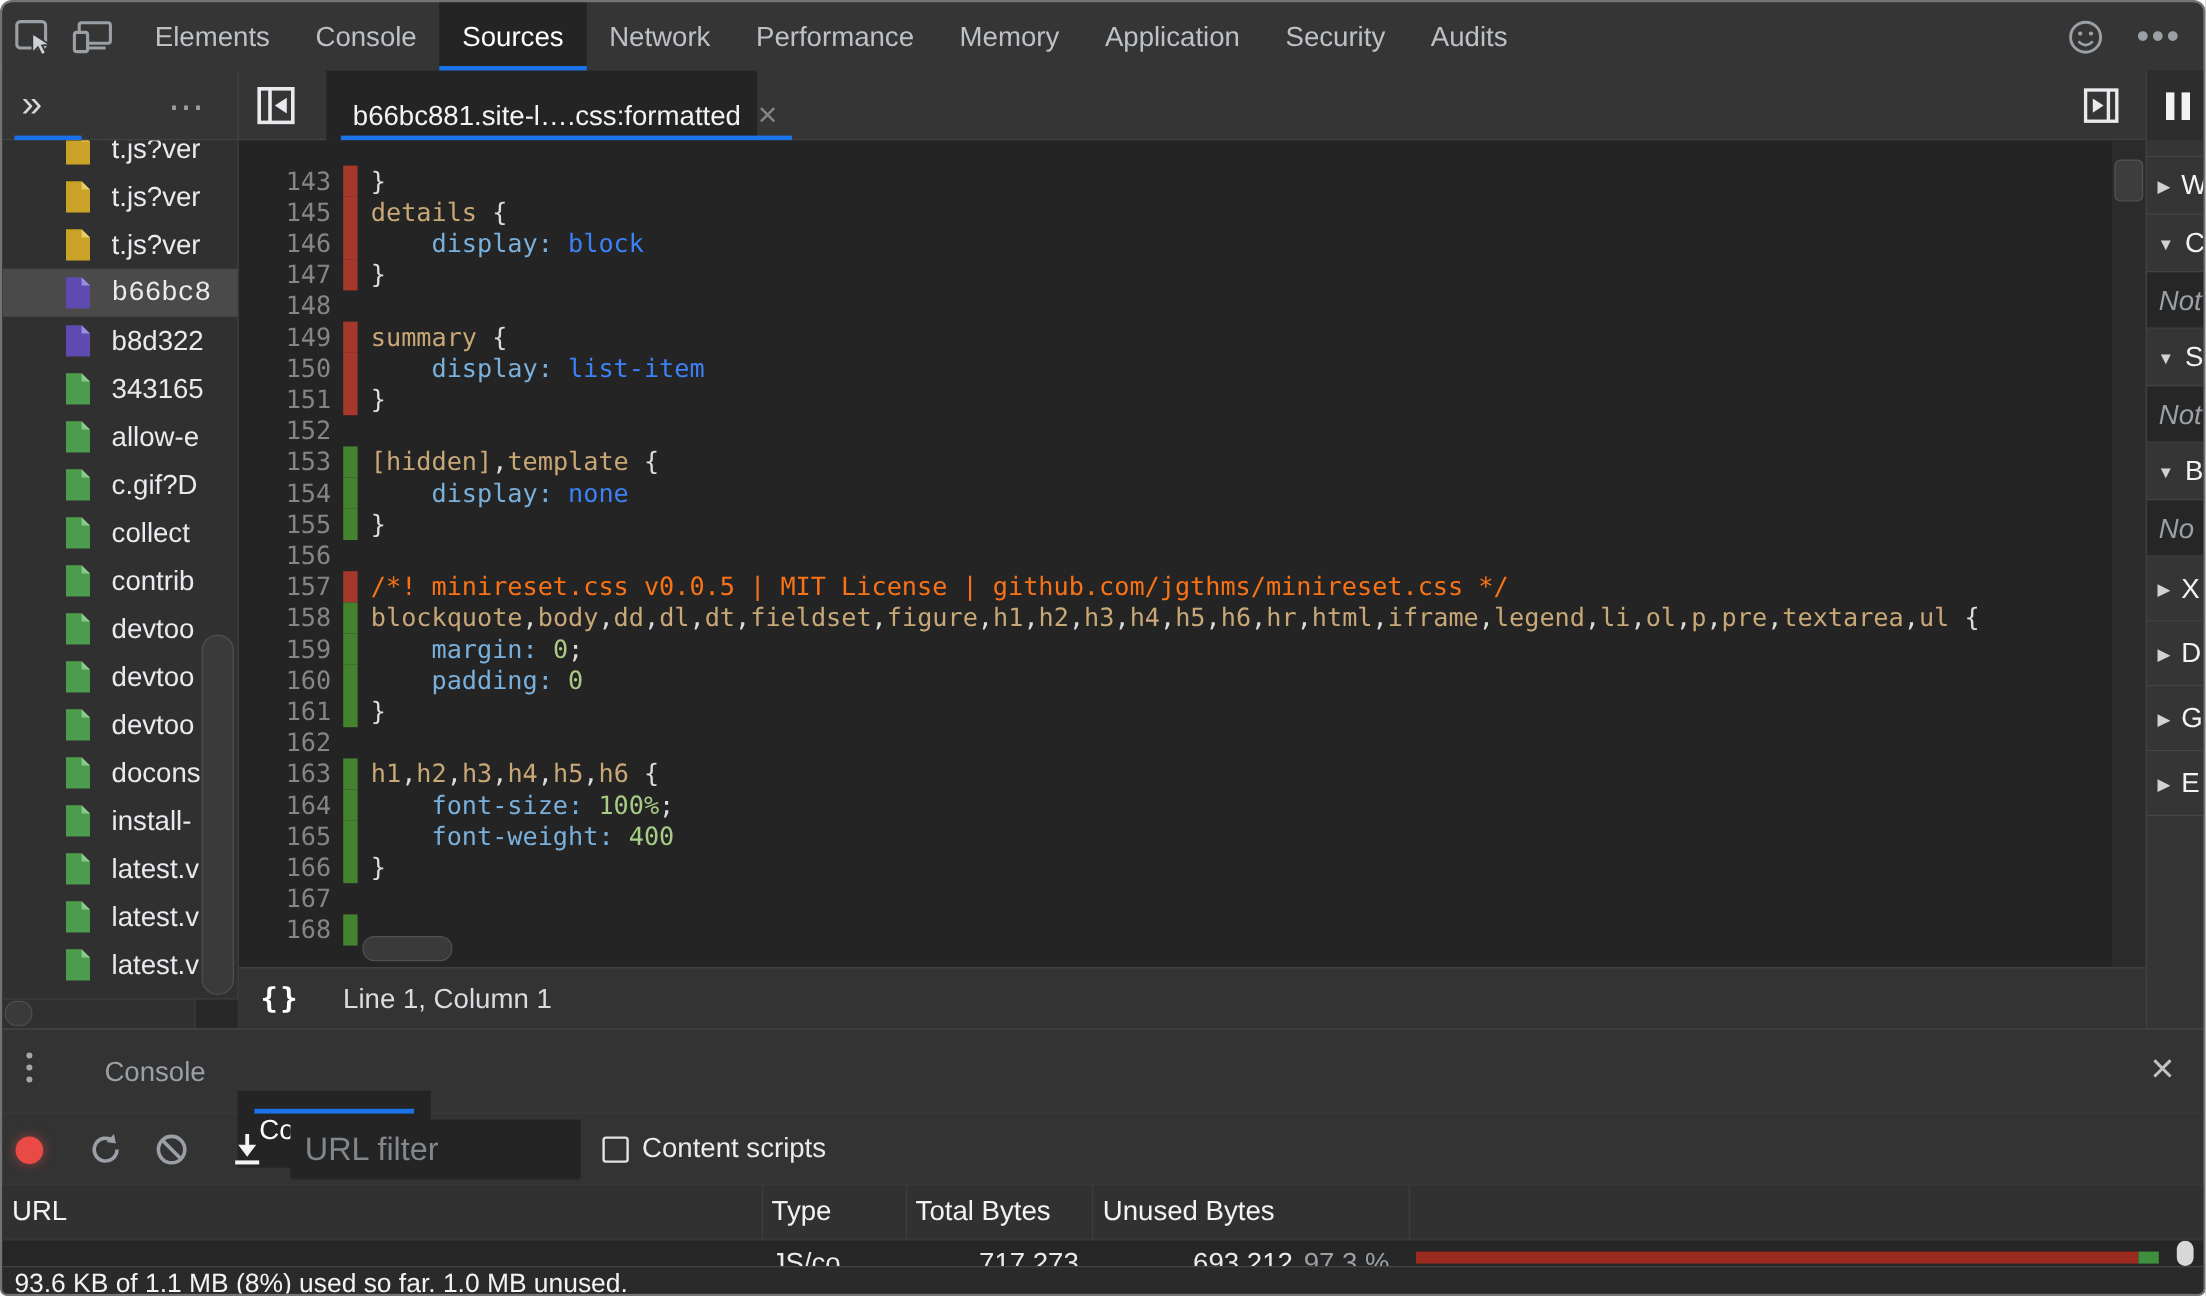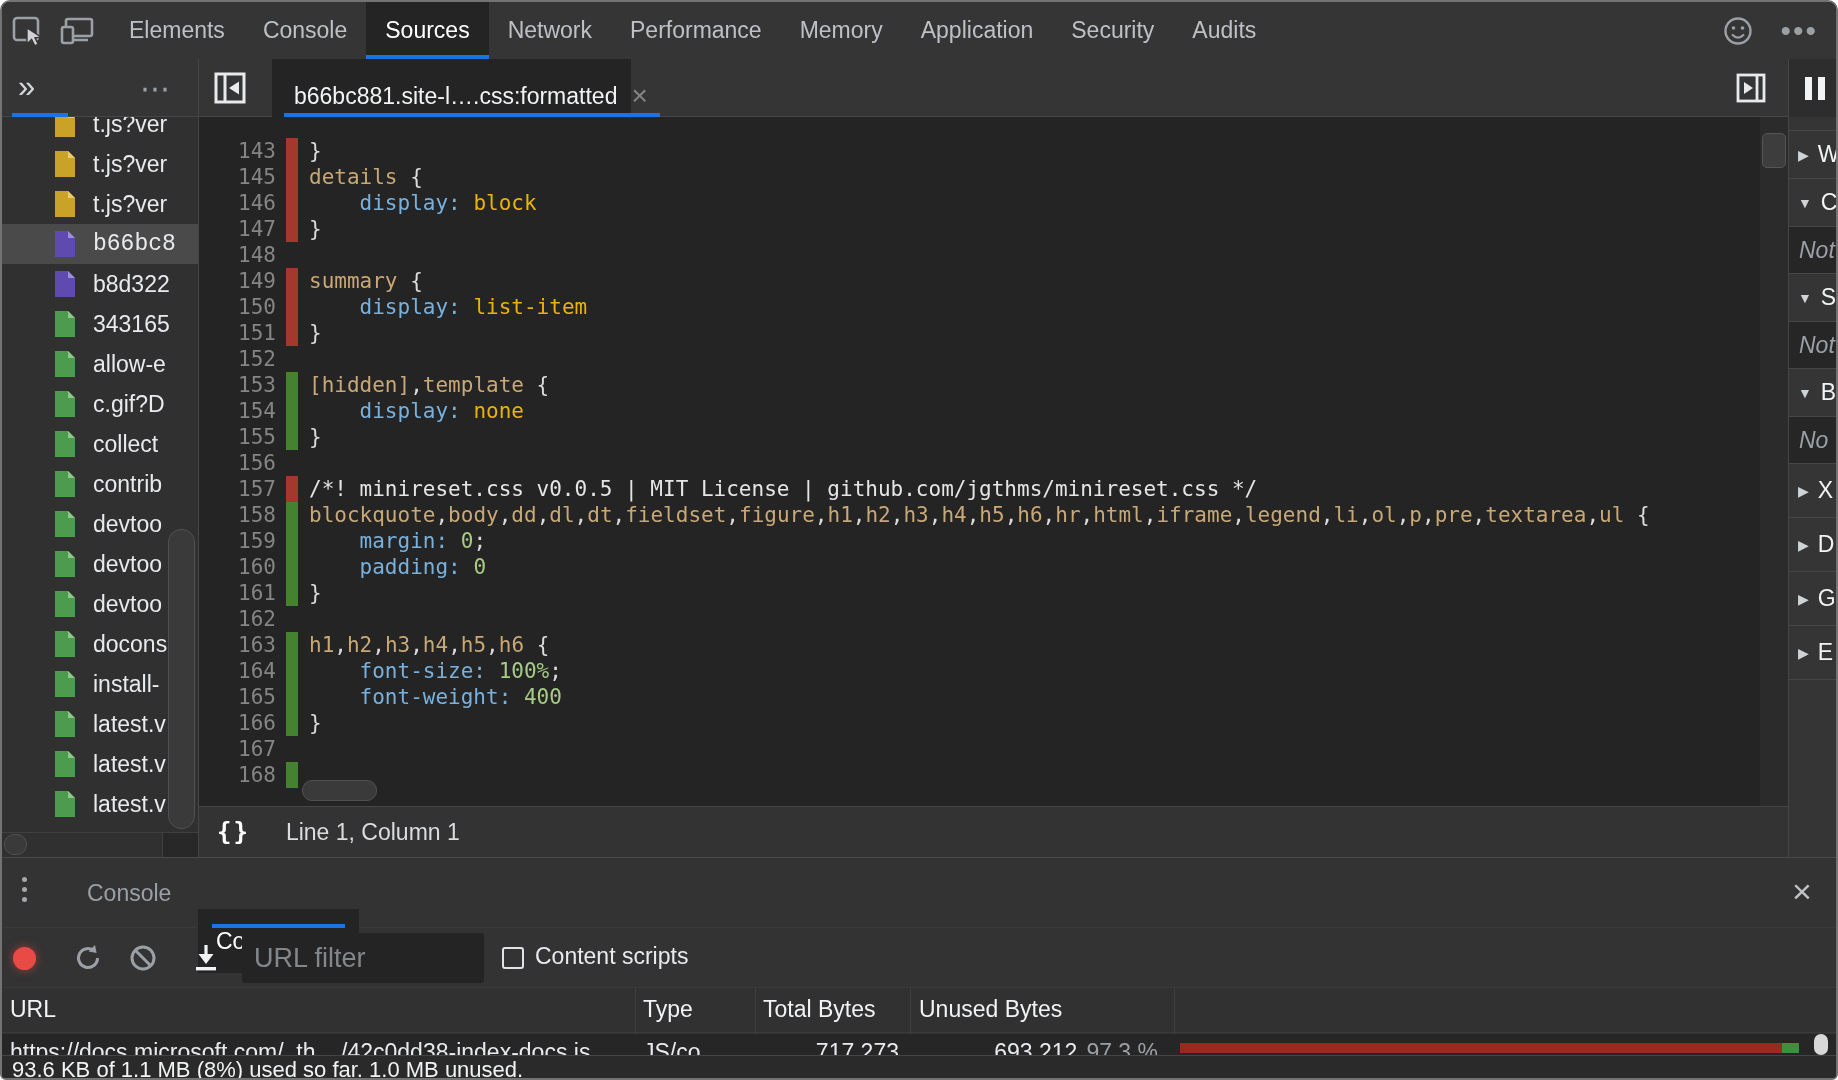--- a/index.html
+++ b/index.html
@@ -52,22 +52,22 @@
 
   
   .editor { position:absolute; left:197px; top:0; width:1589px; height:740px; background:#242424; overflow:hidden; }
   .code-lines { position:absolute; left:0; top:21px; width:1589px; font-family:"DejaVu Sans Mono",monospace; font-size:21px; }
   .cl { display:flex; height:26px; line-height:26px; }
   .ln { flex:none; width:77px; text-align:right; color:#858585; }
   .cov { flex:none; width:12px; margin-left:10px; }
   .cov.u { background:#a5382c; }
   .cov.c { background:#44822f; }
   .code { margin-left:11px; white-space:pre; }
-  .tok-s { color:#c8a876; } .tok-pr { color:#79b0dc; } .tok-k { color:#eab308; }
-  .tok-n { color:#a6cc85; } .tok-p { color:#dcdcdc; } .tok-cm { color:#e5e5e5; }
+  .tok-s { color:#c8a876; } .tok-pr { color:#79b0dc; } .tok-k { color:#3b82f6; }
+  .tok-n { color:#a6cc85; } .tok-p { color:#dcdcdc; } .tok-cm { color:#f97316; }
   .ed-vtrack { position:absolute; left:1561px; top:0; width:28px; height:689px; background:#2b2b2b; }
   .ed-vthumb { position:absolute; left:2px; top:16px; width:24px; height:35px; background:#3d3d3d; border:1px solid #555; border-radius:5px; }
   .ed-hthumb { position:absolute; left:103px; top:663px; width:75px; height:21px; background:#3a3a3a; border:1px solid #505050; border-radius:10px; z-index:2; }
   .ed-status { position:absolute; left:0; top:689px; width:1589px; height:51px; background:#333333; border-top:1px solid #464646; display:flex; align-items:center; z-index:3; }
   .pp-icon { margin-left:18px; color:#ffffff; font-size:24px; font-weight:bold; font-family:"DejaVu Sans Mono",monospace; letter-spacing:2px; }
   .ed-status-text { margin-left:36px; color:#dadce0; font-size:23px; }
 
   
   .right-pane { position:absolute; left:1786px; top:0; width:52px; height:740px; background:#353535; border-left:1px solid #464646; overflow:hidden; }
   .dbg-spacer { height:14px; background:#353535; border-bottom:1px solid #464646; }
@@ -593,21 +593,20 @@
       <span style="left:641px;">Type</span>
       <span style="left:761px;">Total Bytes</span>
       <span style="left:917px;">Unused Bytes</span>
     </div>
     <div class="col-div" style="left:633px;"></div>
     <div class="col-div" style="left:753px;"></div>
     <div class="col-div" style="left:908px;"></div>
     <div class="col-div" style="left:1172px;"></div>
 
     <div class="cov-row">
-      <span class="cov-cell cell-url">https://docs.microsoft.com/_th..../42c0dd38-index-docs.js</span>
       <span class="cov-cell cell-type">JS/co</span>
       <span class="cov-cell cell-total">717,273</span>
       <span class="cov-cell cell-unused">
         <span>693,212</span><span class="pct">97.3 %</span>
       </span>
       <span class="row-bar">
         <span class="bar-red" id="bar-red" style="width: 602px;"></span>
         <span class="bar-green" id="bar-green" style="width: 17px;"></span>
       </span>
       <span class="row-scroll"></span>

